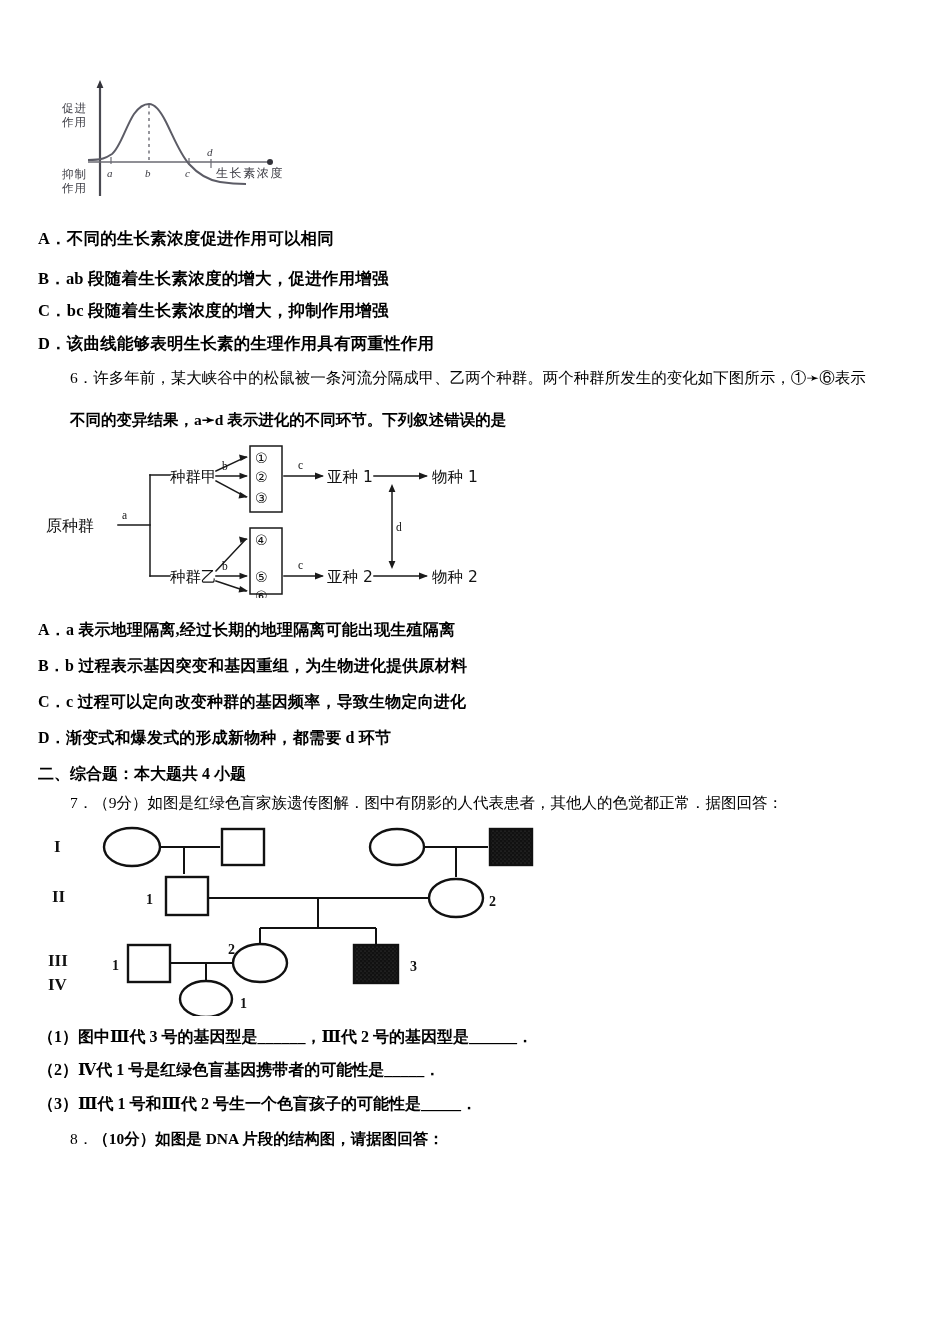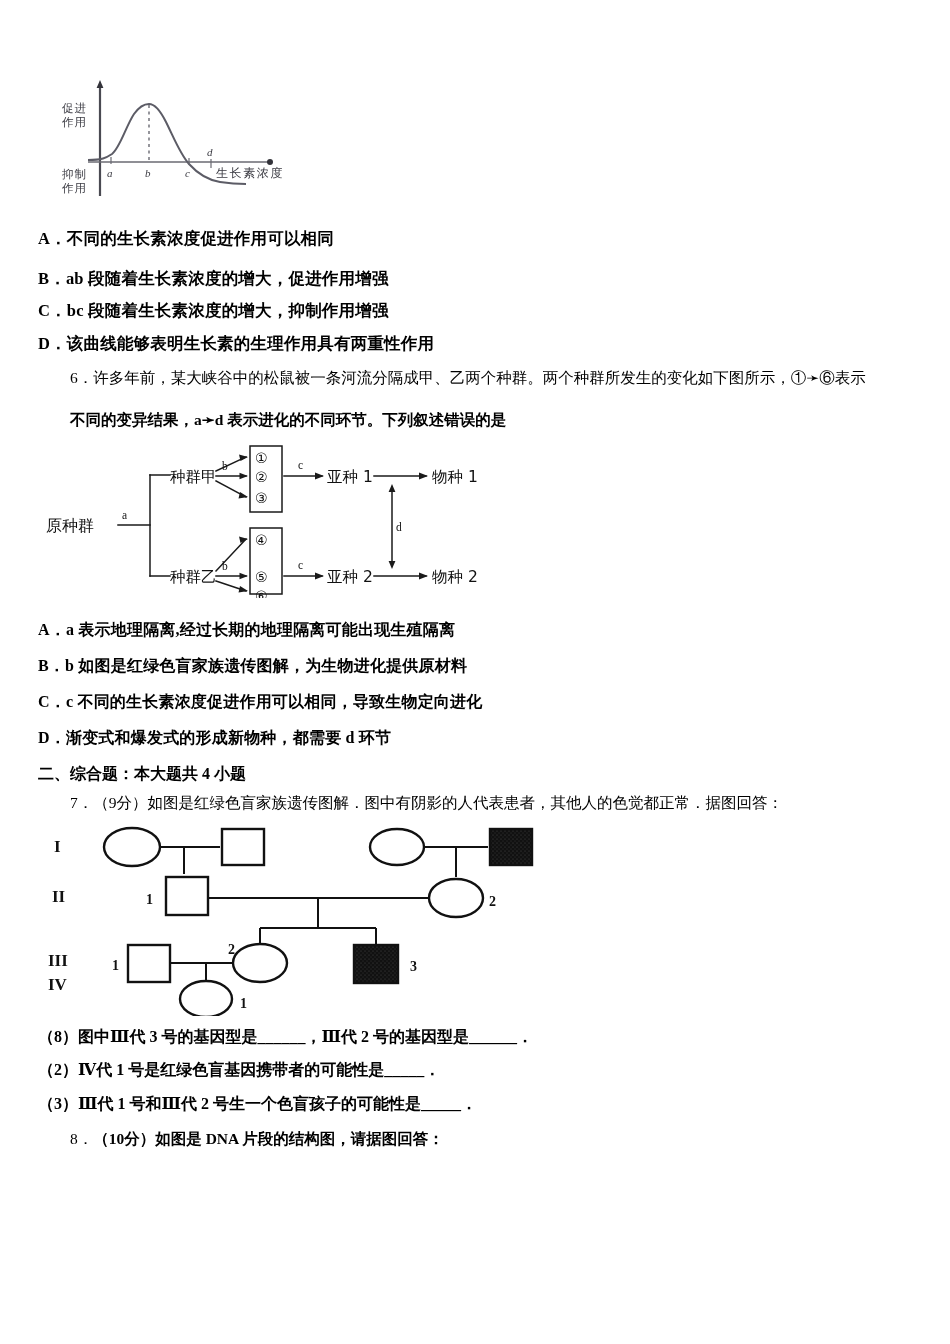--- a/index.html
+++ b/index.html
@@ -200,22 +200,22 @@
 
       <text class="fig-cn" x="283" y="39" font-size="15.5" fill="#111">亚种 1</text>
       <text class="fig-cn" x="283" y="139" font-size="15.5" fill="#111">亚种 2</text>
       <text class="fig-cn" x="388" y="39" font-size="15.5" fill="#111">物种 1</text>
       <text class="fig-cn" x="388" y="139" font-size="15.5" fill="#111">物种 2</text>
       <text class="fig-label" x="352" y="88" font-size="11.5" fill="#111">d</text>
     </svg>
   </div>
 
   <div class="opt" style="left:38px; top:620px; font-size:16px;">A．a 表示地理隔离,经过长期的地理隔离可能出现生殖隔离</div>
-  <div class="opt" style="left:38px; top:656px; font-size:16px;">B．b 如图是红绿色盲家族遗传图解，为生物进化提供原材料</div>
-  <div class="opt" style="left:38px; top:692px; font-size:16px;">C．c 不同的生长素浓度促进作用可以相同，导致生物定向进化</div>
+  <div class="opt" style="left:38px; top:656px; font-size:16px;">B．b 过程表示基因突变和基因重组，为生物进化提供原材料</div>
+  <div class="opt" style="left:38px; top:692px; font-size:16px;">C．c 过程可以定向改变种群的基因频率，导致生物定向进化</div>
   <div class="opt" style="left:38px; top:728px; font-size:16px;">D．渐变式和爆发式的形成新物种，都需要 d 环节</div>
 
   <div class="sec-head" style="left:38px; top:764px;">二、综合题：本大题共 4 小题</div>
 
   <div class="qtext" style="left:38px; top:793px; font-size:15.5px;">
     <span>7．</span><span>（9分）如图是红绿色盲家族遗传图解．图中有阴影的人代表患者，其他人的色觉都正常．据图回答：</span>
   </div>
 
   <div id="pedigree-figure">
     <svg width="560" height="190" viewBox="0 0 560 190" xmlns="http://www.w3.org/2000/svg">
@@ -278,21 +278,21 @@
       <text x="180" y="128" font-size="14" font-weight="bold" fill="#111" font-family="'Liberation Serif',serif">2</text>
 
       <rect x="306" y="119" width="44" height="38" fill="url(#affectedFill)" stroke="#111" stroke-width="2.4"></rect>
       <text x="362" y="145" font-size="14" font-weight="bold" fill="#111" font-family="'Liberation Serif',serif">3</text>
 
       <ellipse cx="158" cy="173" rx="26" ry="18" fill="#ffffff" stroke="#111" stroke-width="2.4"></ellipse>
       <text x="192" y="182" font-size="14" font-weight="bold" fill="#111" font-family="'Liberation Serif',serif">1</text>
     </svg>
   </div>
 
-  <div class="subq" style="left:38px; top:1027px;">（8）图中Ⅲ代 3 号的基因型是______，Ⅲ代 2 号的基因型是______．</div>
+  <div class="subq" style="left:38px; top:1027px;">（1）图中Ⅲ代 3 号的基因型是______，Ⅲ代 2 号的基因型是______．</div>
   <div class="subq" style="left:38px; top:1060px;">（2）Ⅳ代 1 号是红绿色盲基因携带者的可能性是_____．</div>
   <div class="subq" style="left:38px; top:1094px;text-align:right;">（3）Ⅲ代 1 号和Ⅲ代 2 号生一个色盲孩子的可能性是_____．</div>
 
   <div class="qtext" style="left:38px; top:1129px; font-size:15.5px;">
     <span>8．</span><span class="b" style="font-weight:bold;">（10分）如图是 DNA 片段的结构图，请据图回答：</span>
   </div>
 
 </div>
 
 </body></html>

